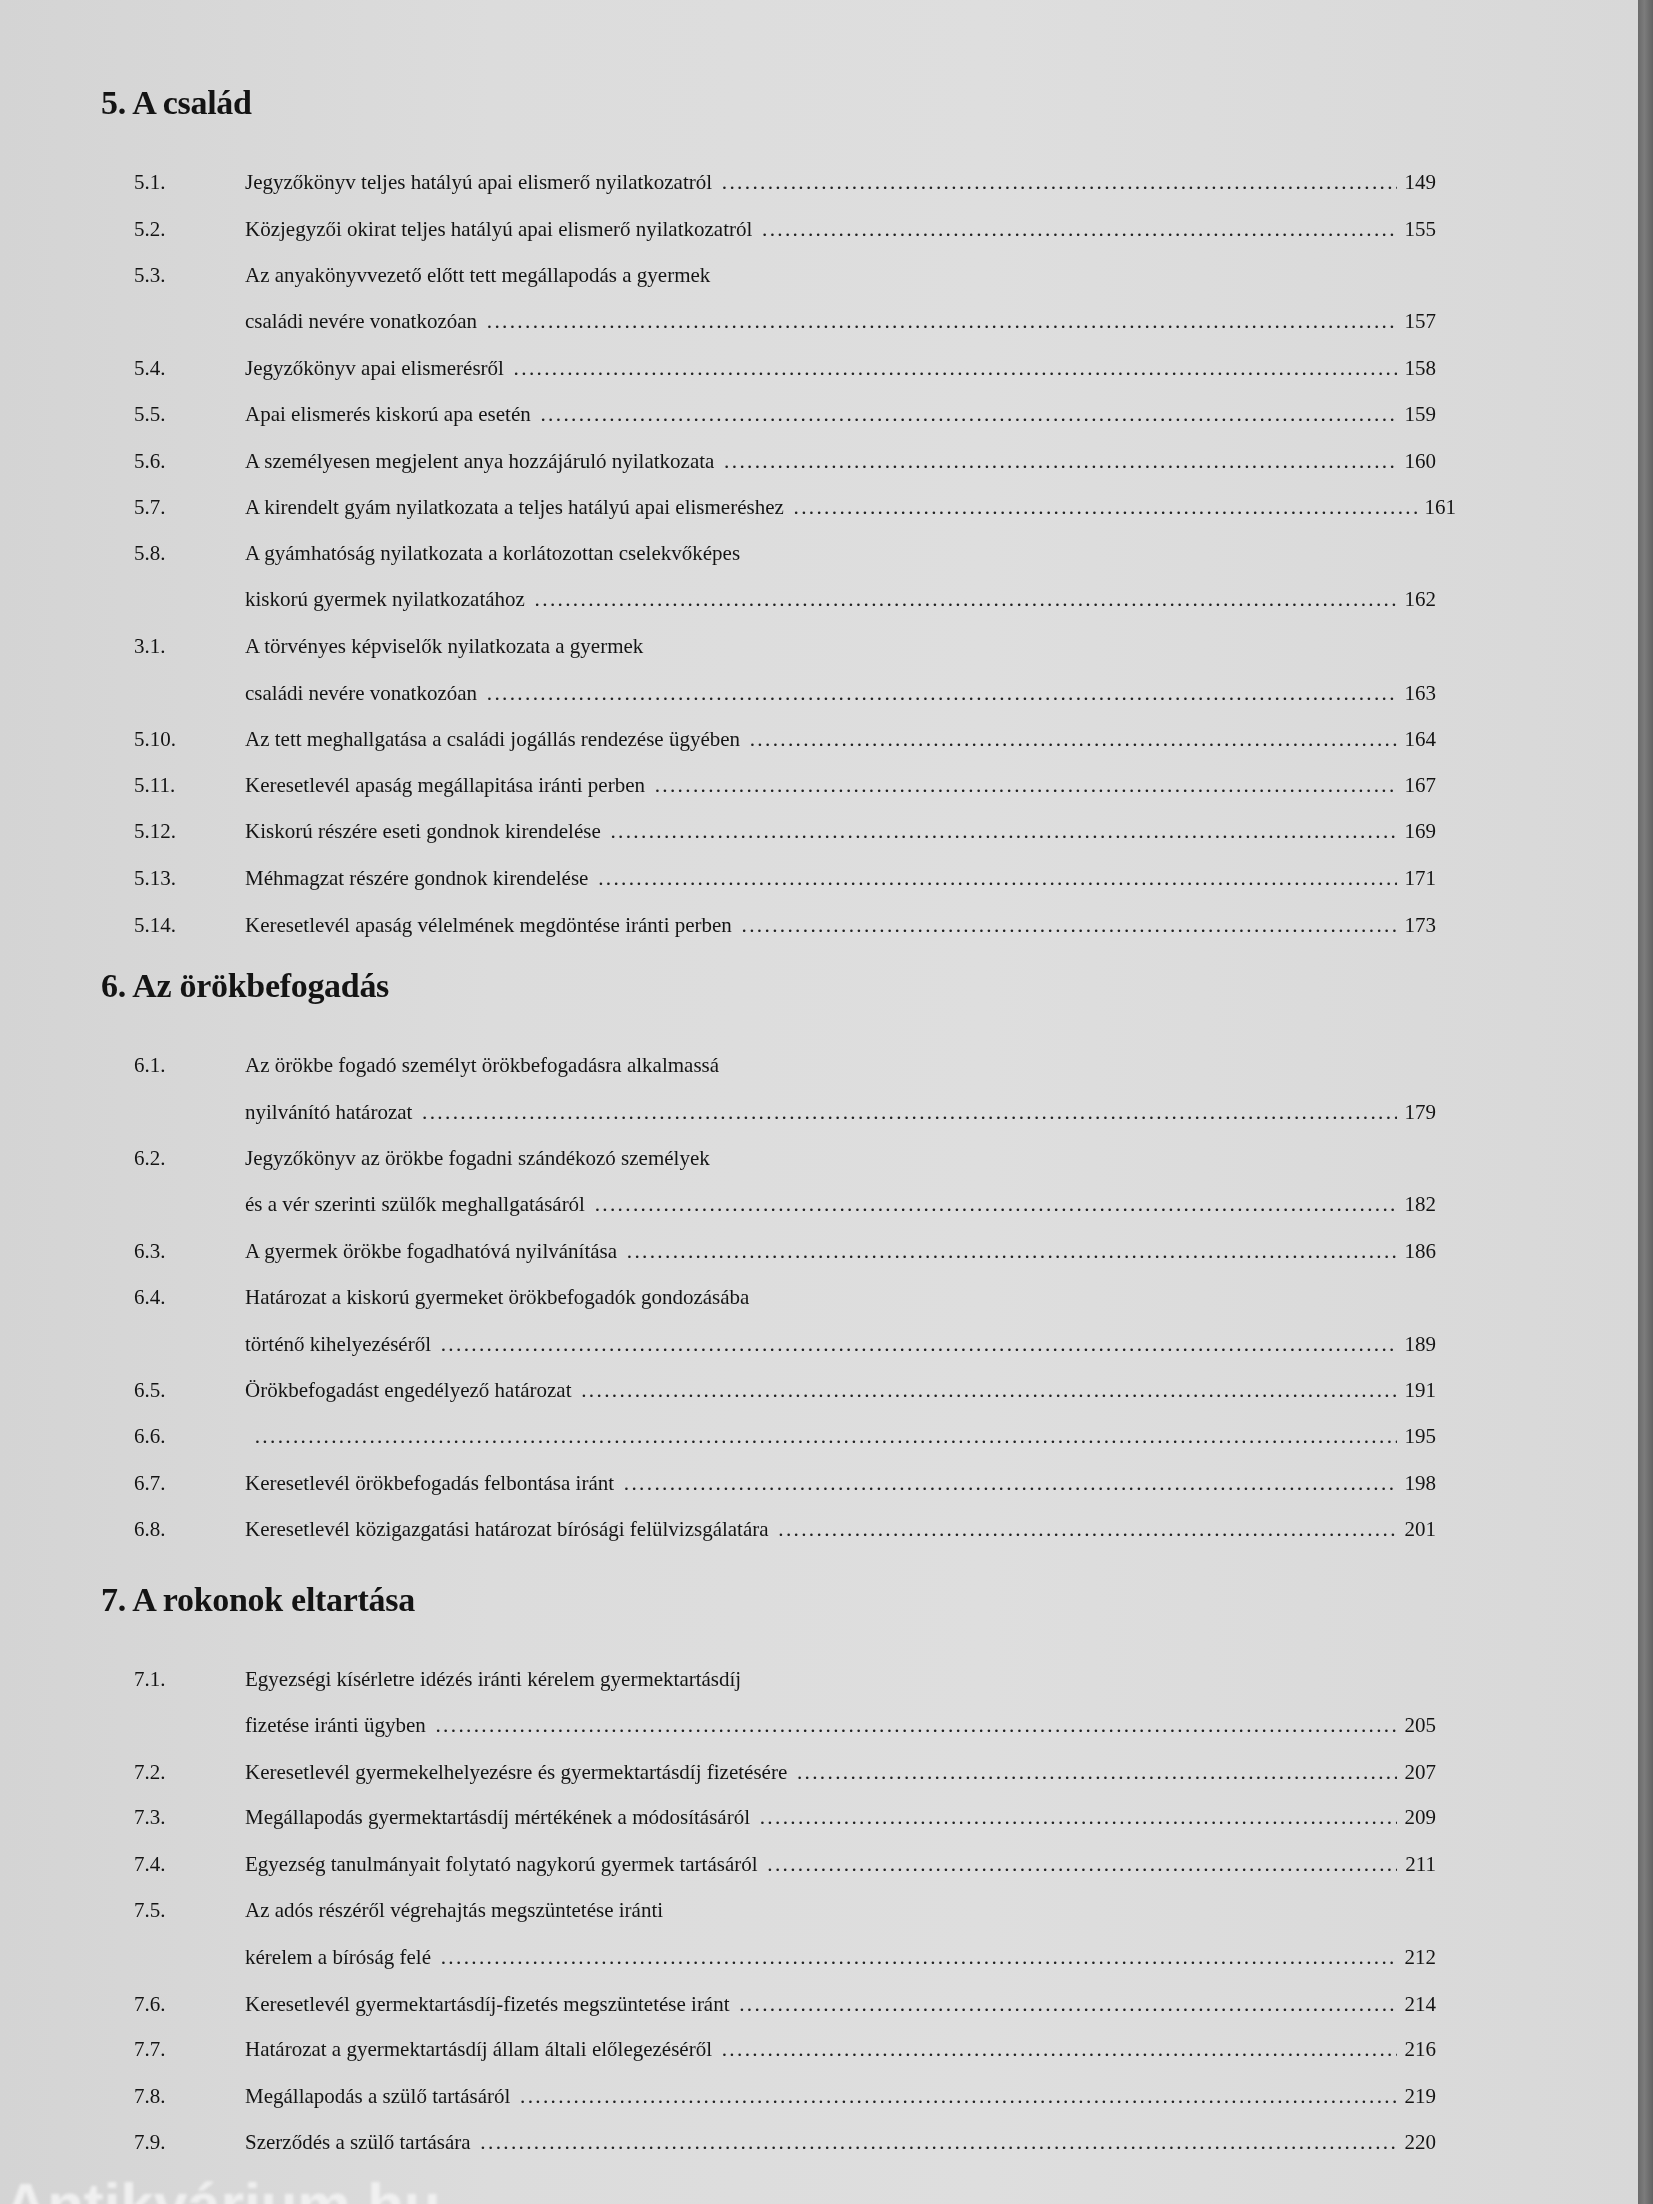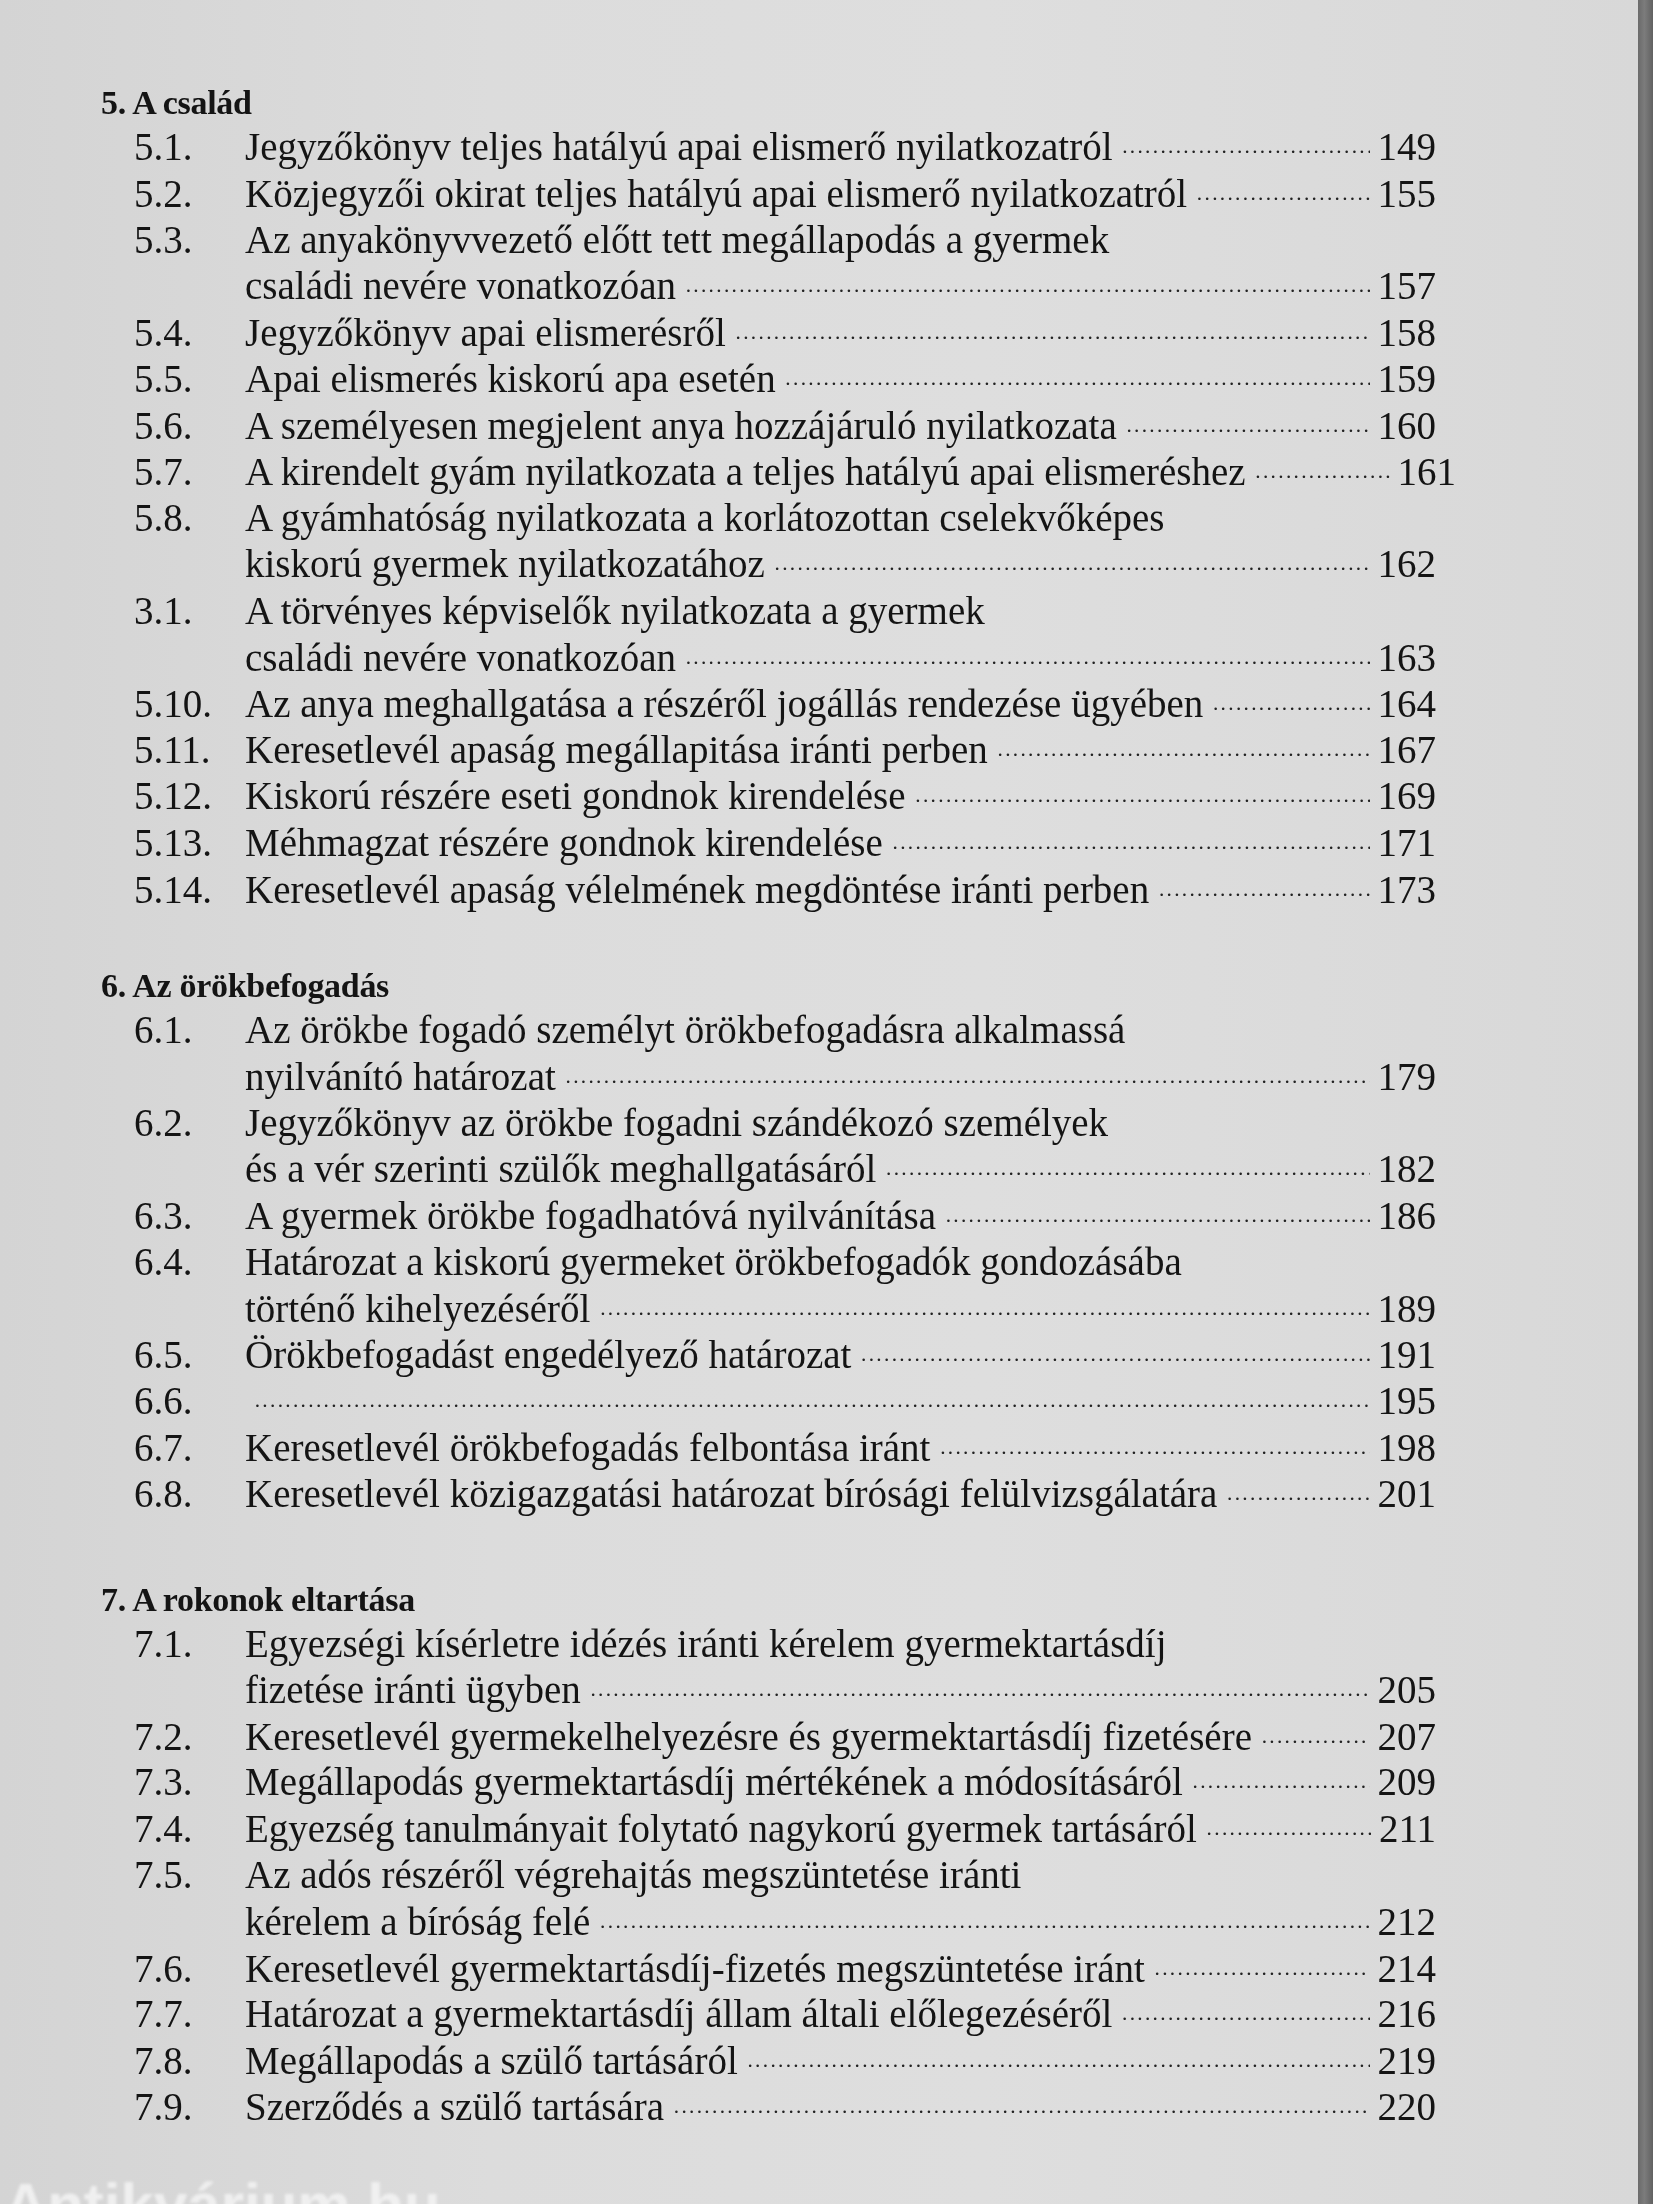--- a/index.html
+++ b/index.html
@@ -18,21 +18,21 @@
     background:linear-gradient(90deg,#6a6a6a,#7c7c7c 40%,#5e5e5e);
   }
   .toc { position:absolute; left:0; top:0; width:1638px; }
   .section-heading {
     position:absolute; left:101px;
     font-weight:bold; font-size:34px; line-height:39px;
     letter-spacing:-0.3px;
   }
   .line {
     position:absolute; left:0; width:1436px; height:45px;
-    font-size:39px; line-height:45px;
+    font-size:21px; line-height:45px;margin-top:36px;
   }
   .num { position:absolute; left:134px; top:0; }
   .title-wrap {
     position:absolute; left:245px; right:0; top:0;
     display:flex; align-items:center; white-space:nowrap;
   }
   .title { flex:0 0 auto; }
   .leader {
     flex:1 1 auto; overflow:hidden; margin:0 7.8px 0 9.7px;
     font-size:21.3px; letter-spacing:1.6px; color:#222;
@@ -159,21 +159,21 @@
           <span class="title">családi nevére vonatkozóan</span>
           <span class="leader"></span>
           <span class="page-no">163</span>
         </div>
       </div>
     </div>
     <div>
       <div class="line" style="top: 681px;">
         <span class="num">5.10.</span>
         <div class="title-wrap">
-          <span class="title">Az anya meghallgatása a részéről jogállás rendezése ügyében</span>
+          <span class="title">Az tett meghallgatása a családi jogállás rendezése ügyében</span>
           <span class="leader"></span>
           <span class="page-no">164</span>
         </div>
       </div>
     </div>
     <div>
       <div class="line" style="top: 727px;">
         <span class="num">5.11.</span>
         <div class="title-wrap">
           <span class="title">Keresetlevél apaság megállapitása iránti perben</span>

